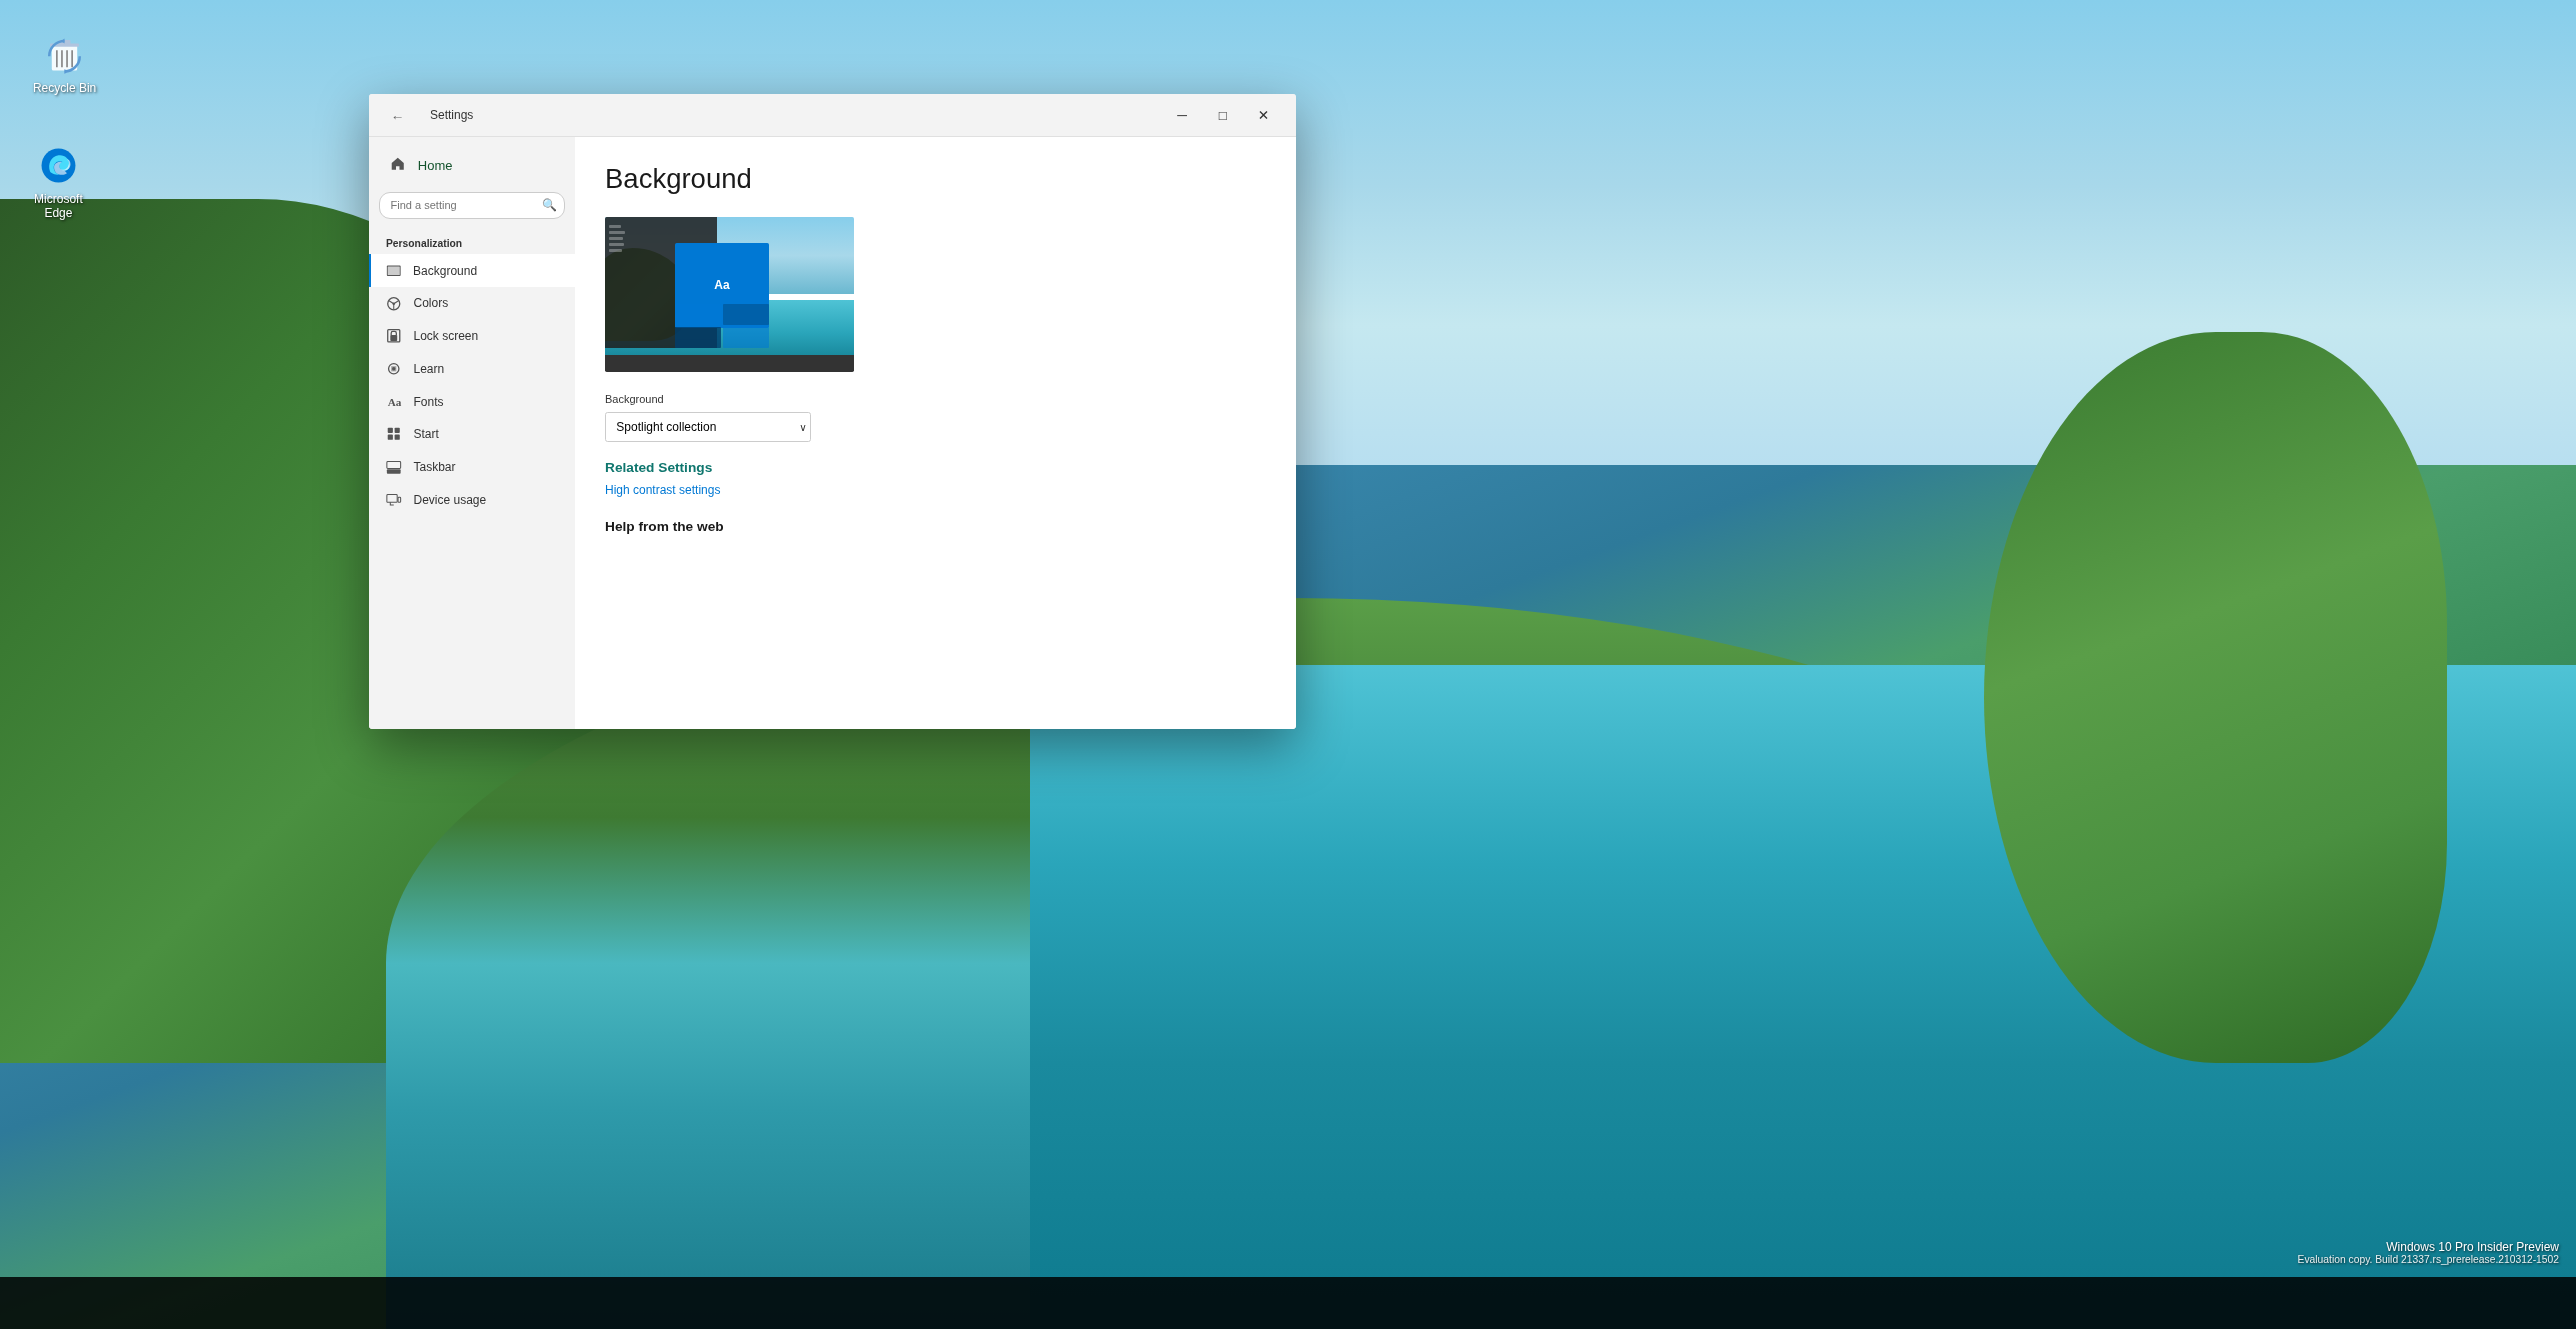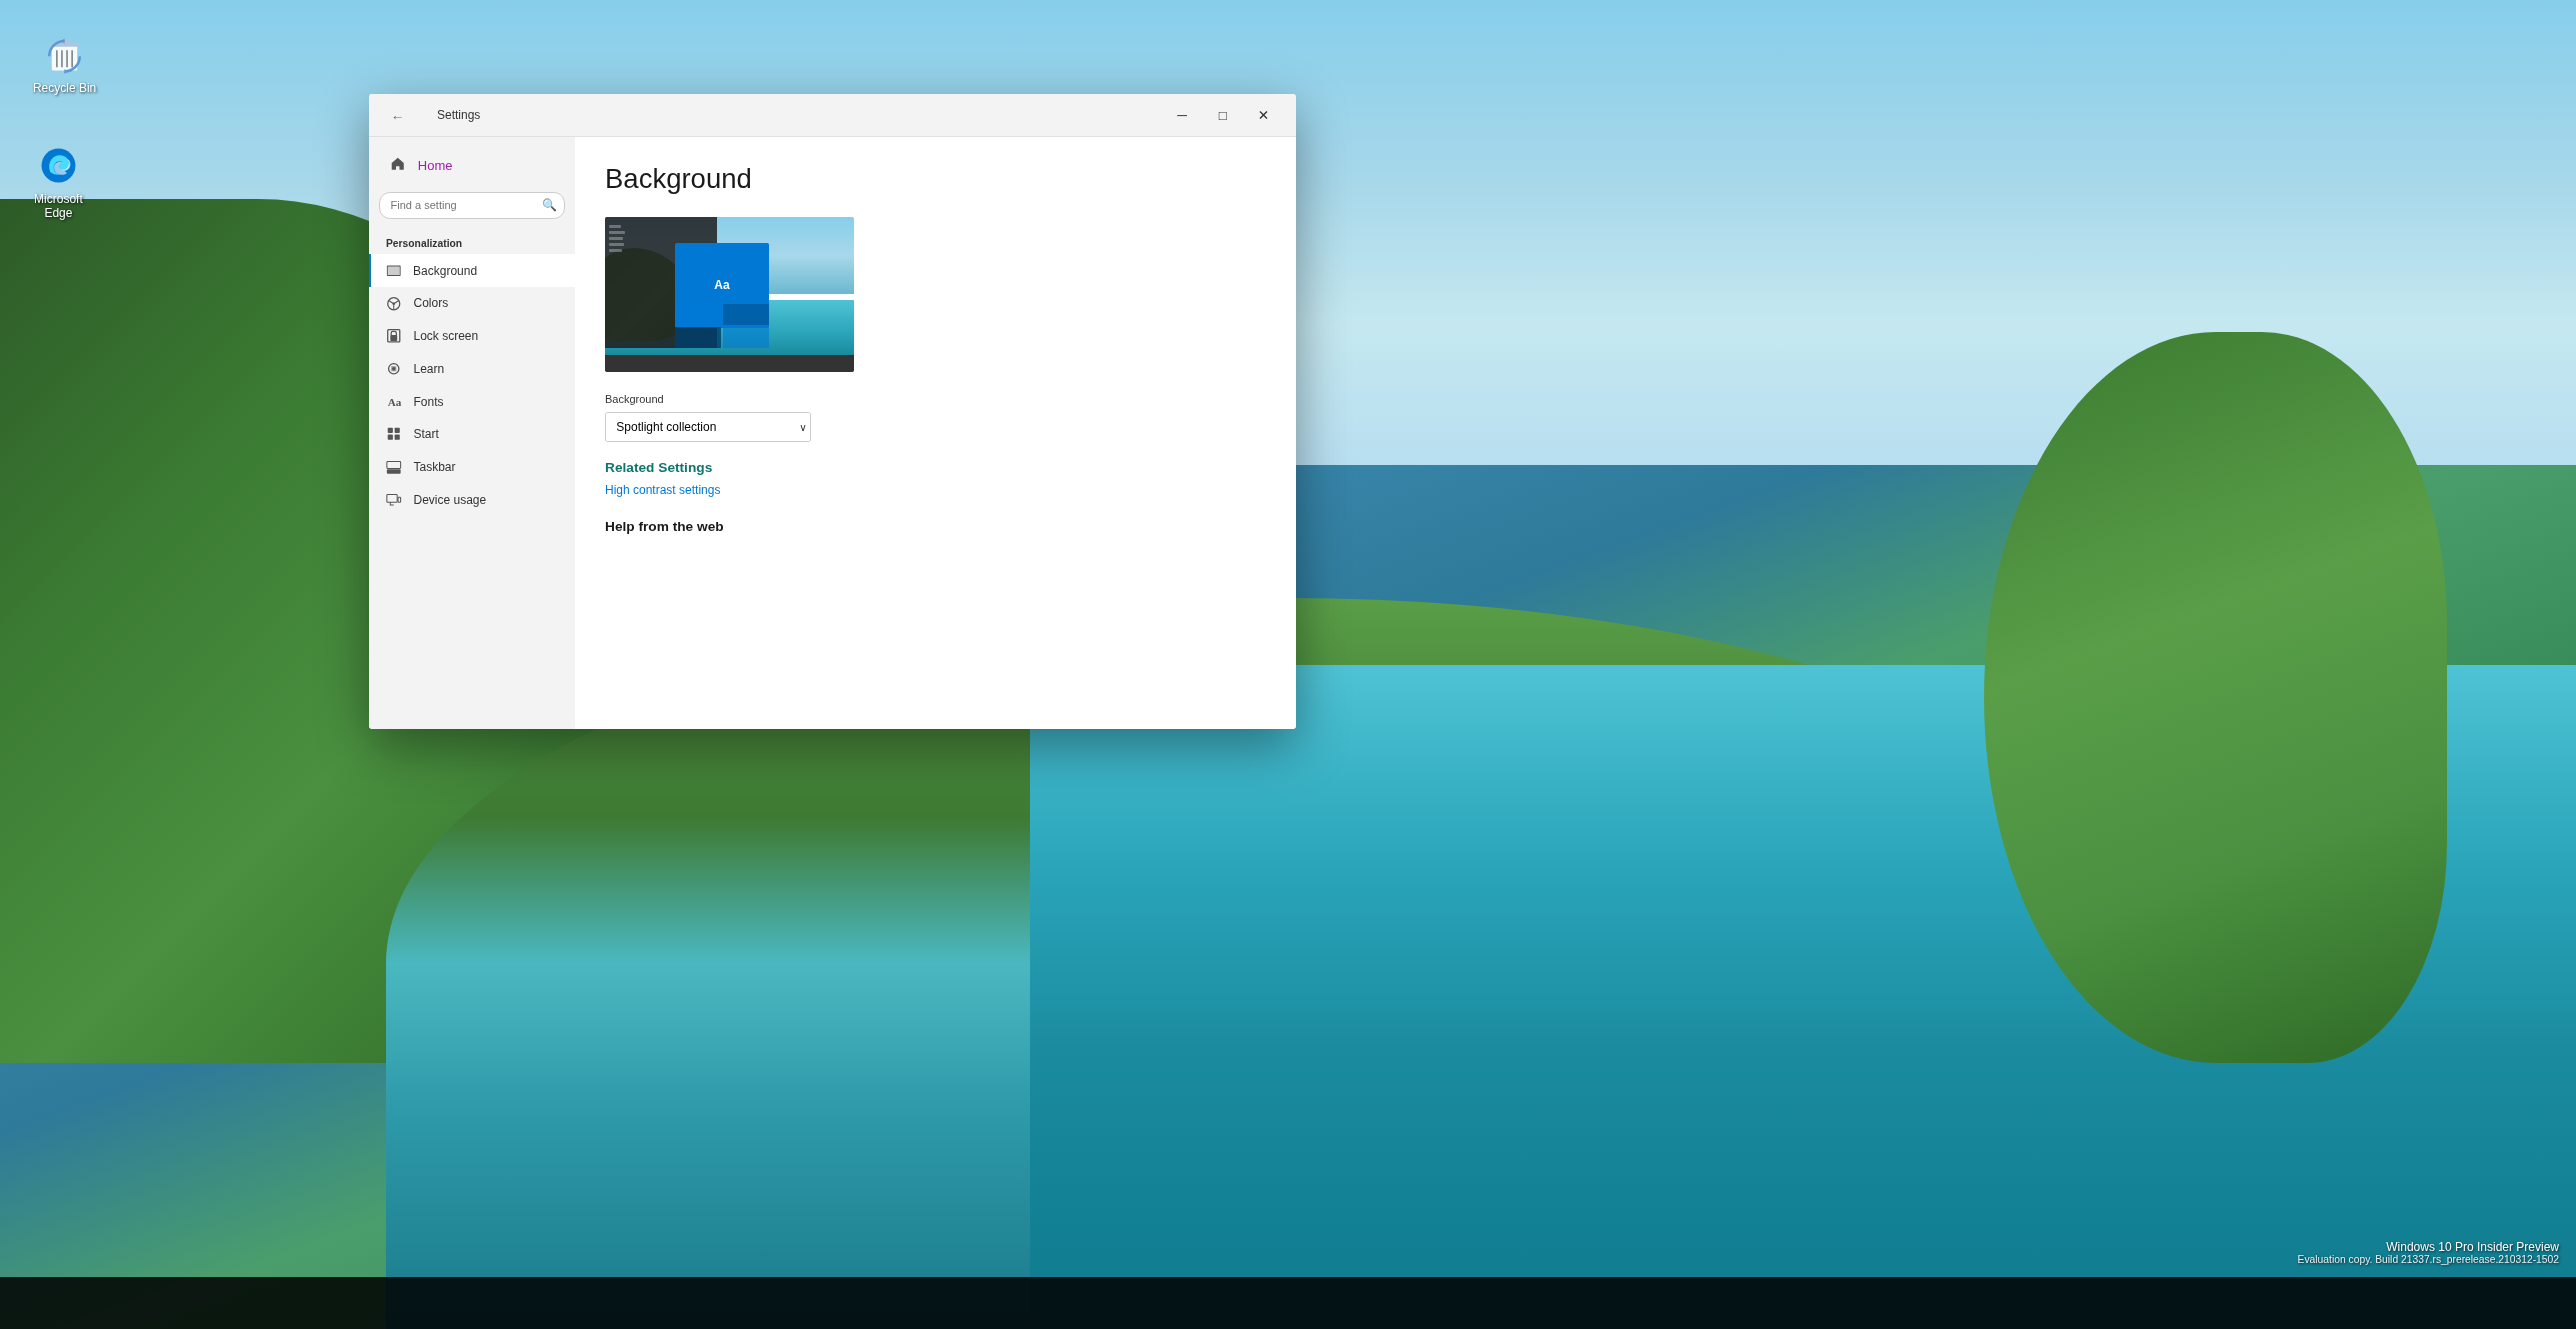--- a/index.html
+++ b/index.html
@@ -162,21 +162,21 @@
       justify-content: center;
       cursor: pointer;
       border-radius: 2.6px;
       font-size: 13.7px;
       color: #666;
     }
 
     .title-bar-text {
       font-size: 12px;
       color: #333;
-      margin-left: 24px;
+      margin-left: 17px;
       flex: 1;
     }
 
     .title-bar-controls {
       display: flex;
       align-items: center;
       gap: 1.7px;
     }
 
     .title-bar-btn {
@@ -207,21 +207,21 @@
       padding-top: 8.6px;
     }
 
     .sidebar-home {
       display: flex;
       align-items: center;
       padding: 8.6px 17px;
       cursor: pointer;
       gap: 12px;
       font-size: 13px;
-      color: #a21caf;
+      color: #14532d;
       border-radius: 2.6px;
       margin: 1.7px 4.3px;
     }
 
     .search-box {
       margin: 8.6px 10.3px;
       position: relative;
     }
 
     .search-input {

